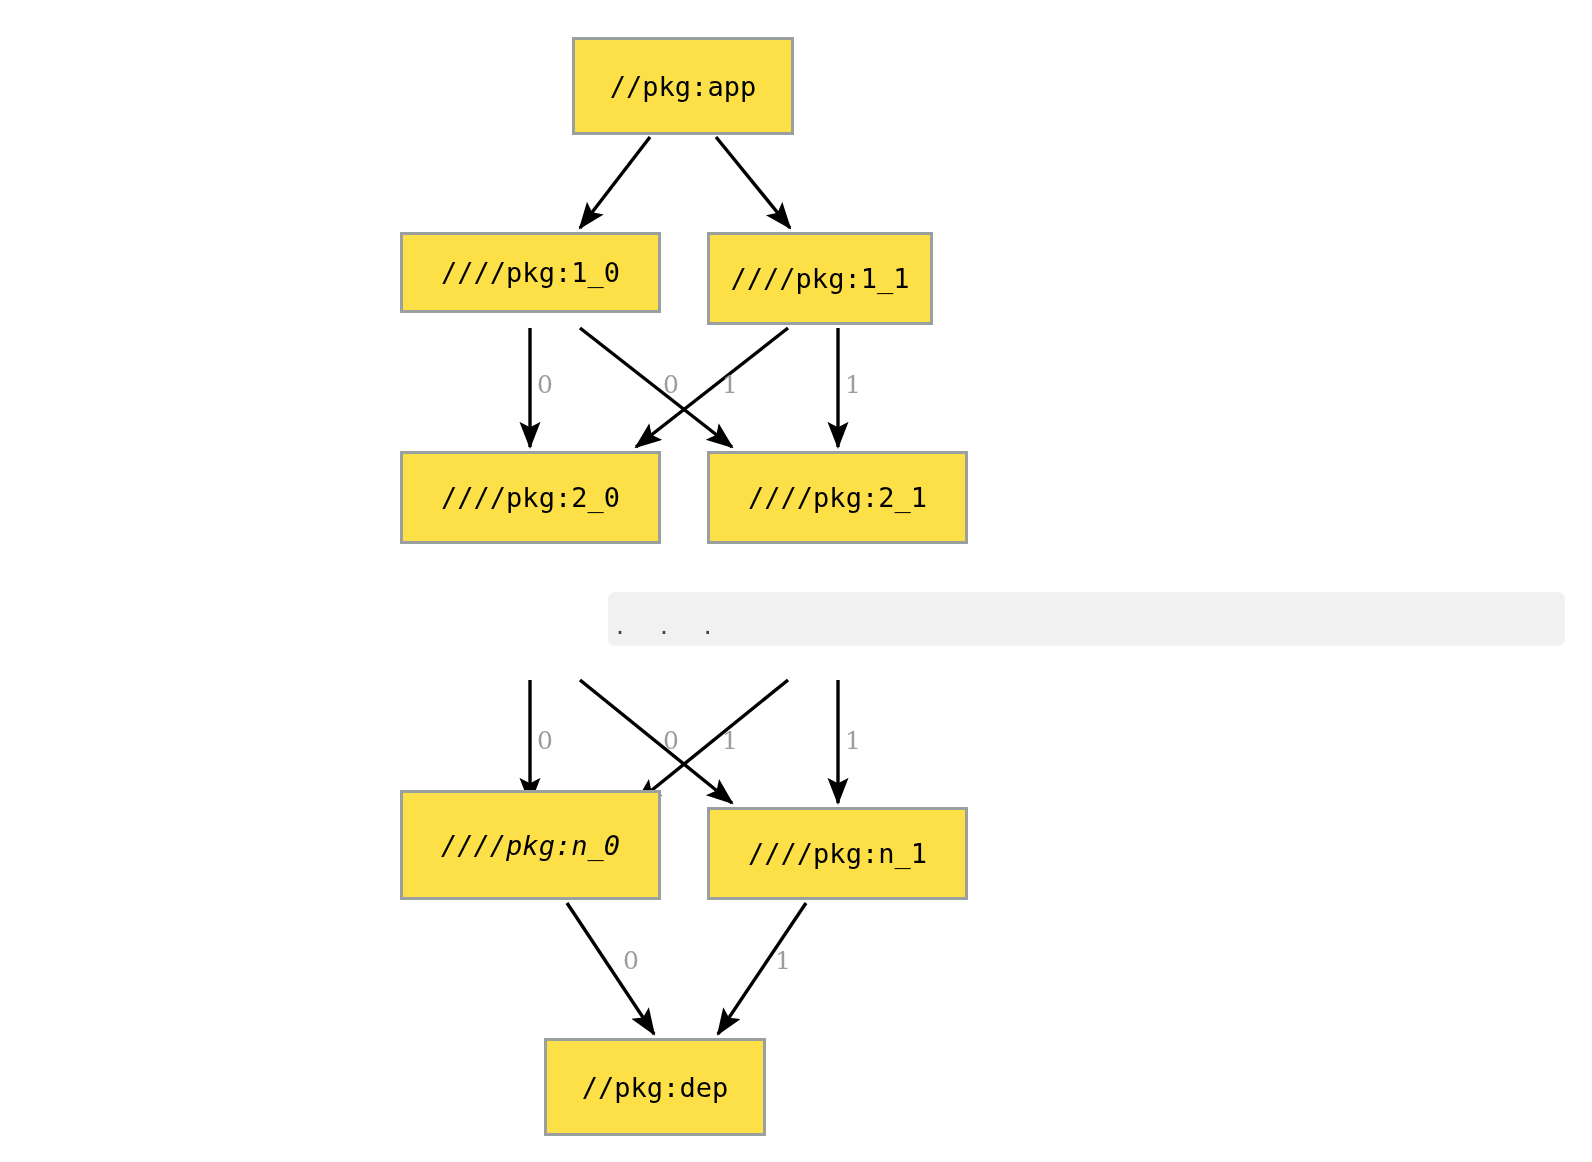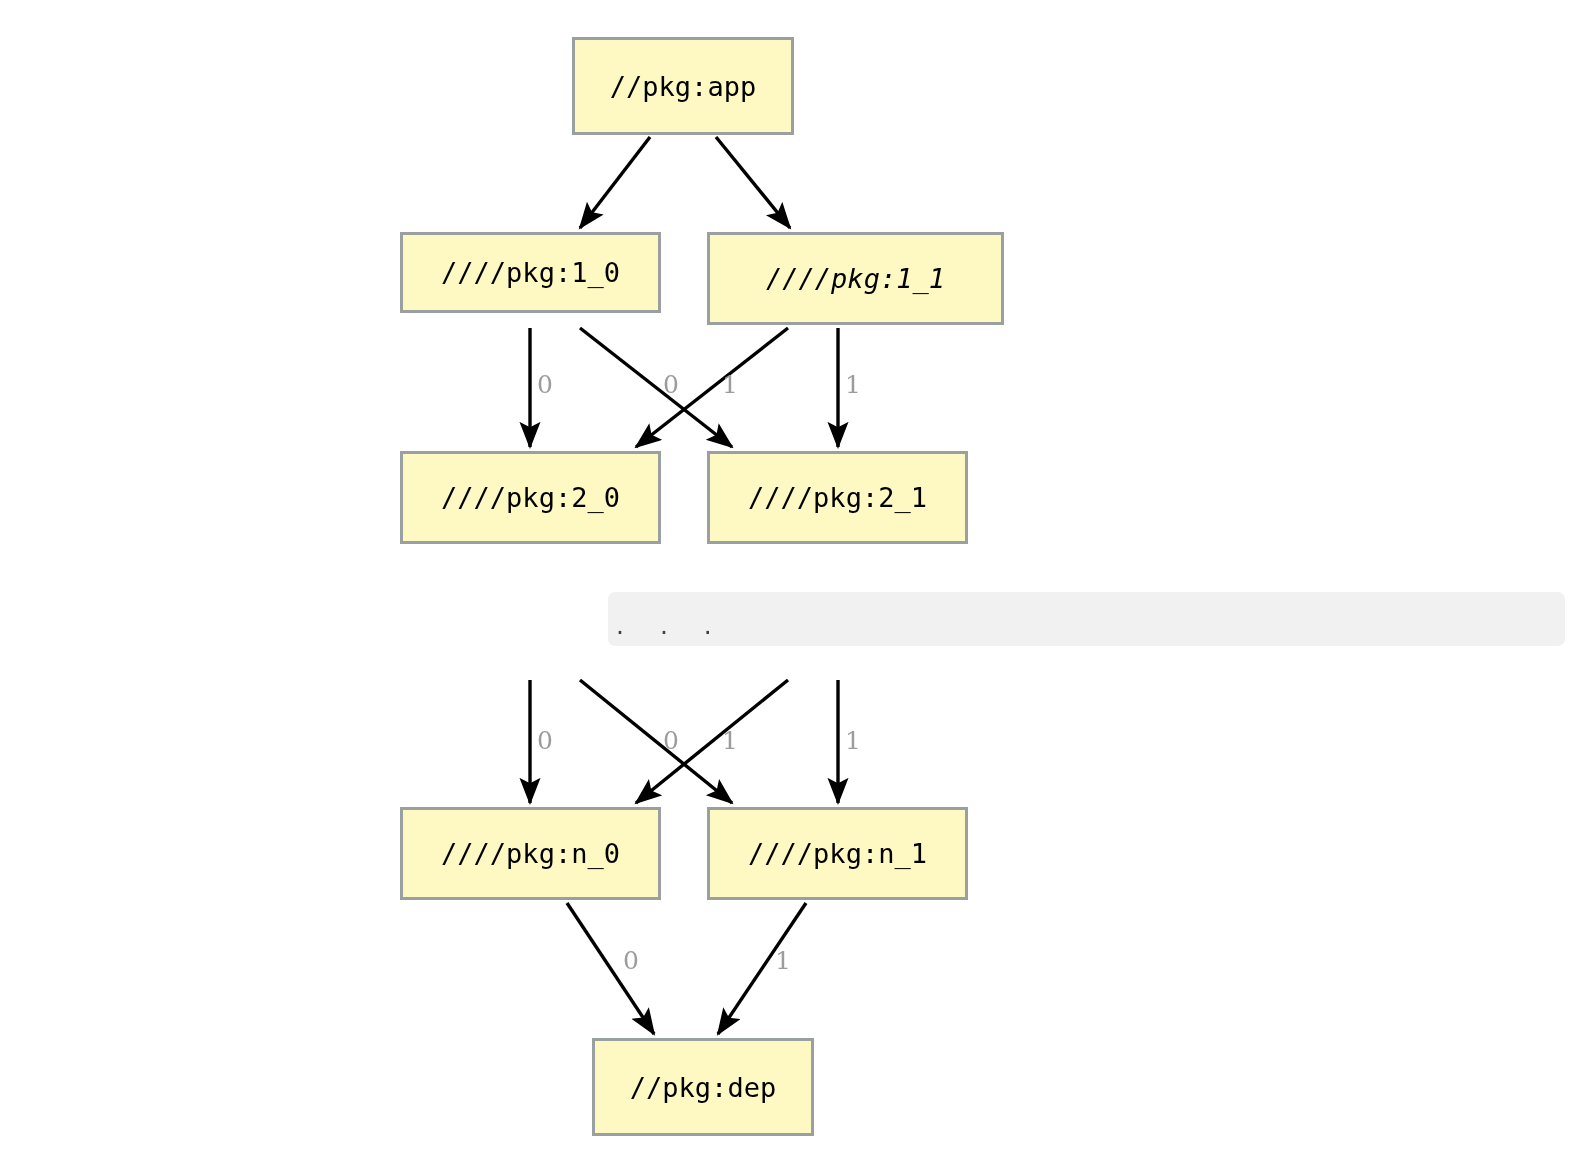--- a/index.html
+++ b/index.html
@@ -17,21 +17,21 @@
   #graph-canvas {
     position: absolute;
     left: 0;
     top: 0;
     width: 1592px;
     height: 1162px;
   }
   .node-box {
     position: absolute;
     box-sizing: border-box;
-    background: #fef9c3;
+    background: #fde047;
     border: 3px solid #9aa0a0;
     display: flex;
     align-items: center;
     justify-content: center;
   }
   .node-label {
     font-family: "DejaVu Sans Mono", monospace;
     font-size: 27px;
     color: #000000;
     letter-spacing: 0px;
@@ -89,36 +89,36 @@
     </g>
 </svg>
 
 <div id="node-layer">
     <div class="node-box" style="left: 572px; top: 37px; width: 222px; height: 98px;">
       <span class="node-label">//pkg:app</span>
     </div>
     <div class="node-box" style="left: 400px; top: 232px; width: 261px; height: 81px;">
       <span class="node-label">////pkg:1_0</span>
     </div>
-    <div class="node-box" style="left: 707px; top: 232px; width: 297px; height: 93px; font-style: italic;">
+    <div class="node-box" style="left: 707px; top: 232px; width: 226px; height: 93px;">
       <span class="node-label">////pkg:1_1</span>
     </div>
     <div class="node-box" style="left: 400px; top: 451px; width: 261px; height: 93px; justify-content: center;">
       <span class="node-label">////pkg:2_0</span>
     </div>
     <div class="node-box" style="left: 707px; top: 451px; width: 261px; height: 93px;">
       <span class="node-label">////pkg:2_1</span>
     </div>
-    <div class="node-box" style="left: 400px; top: 807px; width: 261px; height: 93px;">
+    <div class="node-box" style="left: 400px; top: 790px; width: 261px; height: 110px; font-style: italic;">
       <span class="node-label">////pkg:n_0</span>
     </div>
     <div class="node-box" style="left: 707px; top: 807px; width: 261px; height: 93px;">
       <span class="node-label">////pkg:n_1</span>
     </div>
-    <div class="node-box" style="left: 592px; top: 1038px; width: 222px; height: 98px;">
+    <div class="node-box" style="left: 544px; top: 1038px; width: 222px; height: 98px;">
       <span class="node-label">//pkg:dep</span>
     </div>
   </div>
 <div id="edge-label-layer">
     <span class="edge-label" style="left: 537px; top: 372px;">0</span>
     <span class="edge-label" style="left: 663px; top: 372px;">0</span>
     <span class="edge-label" style="left: 722px; top: 372px;">1</span>
     <span class="edge-label" style="left: 845px; top: 372px;">1</span>
     <span class="edge-label" style="left: 537px; top: 728px;">0</span>
     <span class="edge-label" style="left: 663px; top: 728px;">0</span>

